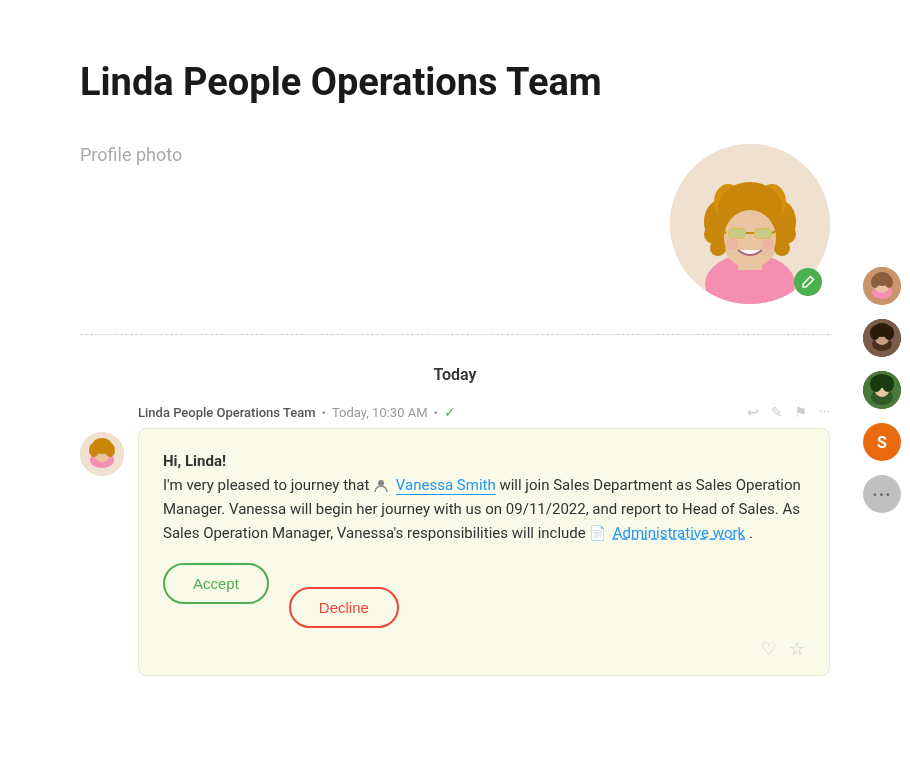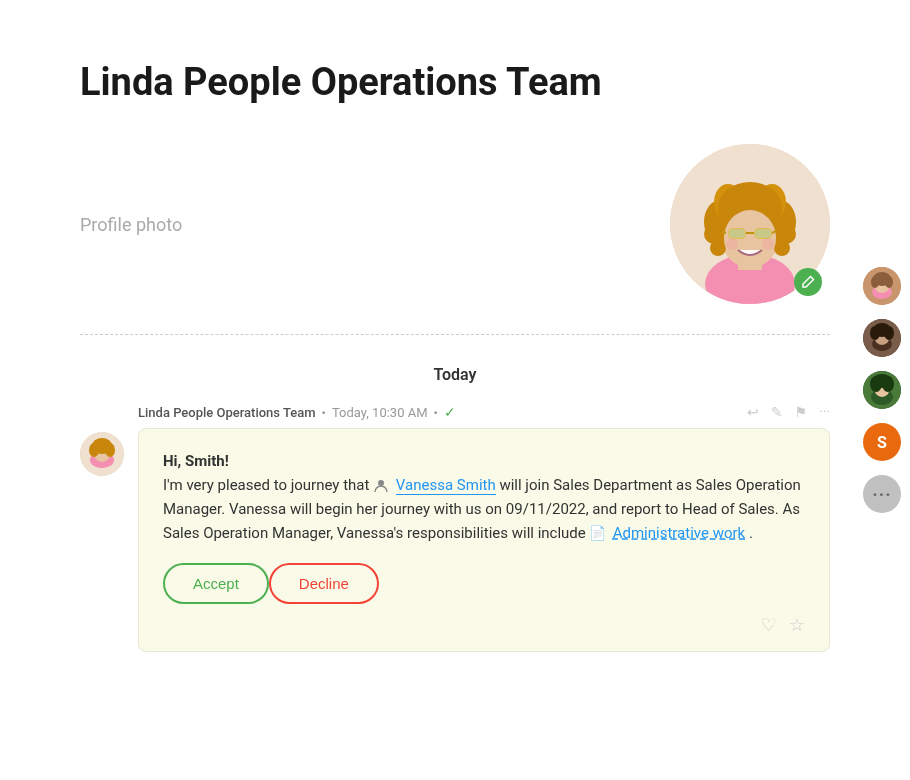--- a/index.html
+++ b/index.html
@@ -24,21 +24,20 @@
 
     .page-title {
       font-size: 38px;
       font-weight: 700;
       color: #1a1a1a;
       margin-bottom: 40px;
     }
 
     .profile-section {
       display: flex;
-      align-items: center;
       justify-content: space-between;
       padding-bottom: 30px;
       border-bottom: 1.5px dashed #ccc;
       margin-bottom: 30px;
     }
 
     .profile-photo-label {
       color: #aaa;
       font-size: 18px;
     }
@@ -183,20 +182,21 @@
     .admin-link {
       color: #2196f3;
       text-decoration: underline;
       text-decoration-style: dashed;
       cursor: pointer;
     }
 
     .message-actions-bottom {
       display: flex;
       align-items: flex-start;
+      gap: 20px;
       margin-top: 18px;
     }
 
     .accept-btn {
       padding: 10px 28px;
       border: 2px solid #4caf50;
       border-radius: 24px;
       background: transparent;
       color: #4caf50;
       font-size: 15px;
@@ -206,20 +206,21 @@
 
     .decline-btn {
       padding: 10px 28px;
       border: 2px solid #f44336;
       border-radius: 24px;
       background: transparent;
       color: #f44336;
       font-size: 15px;
       font-weight: 500;
       cursor: pointer;
+      margin-top: 24px;
     }
 
     .message-footer {
       display: flex;
       align-items: center;
       justify-content: flex-end;
       gap: 12px;
       margin-top: 10px;
       color: #ccc;
       font-size: 18px;
@@ -356,21 +357,21 @@
         <div class="message-actions">
           <span title="Reply">↩</span>
           <span title="Edit">✎</span>
           <span title="Flag">⚑</span>
           <span title="More">···</span>
         </div>
       </div>
 
       <div class="message-bubble">
         <p class="message-text">
-          <strong>Hi, Smith!</strong><br>
+          <strong>Hi, Linda!</strong><br>
           <span>I'm very pleased to journey that</span>
           <span class="user-icon">
             <svg width="16" height="16" viewBox="0 0 16 16" fill="none" xmlns="http://www.w3.org/2000/svg">
               <circle cx="8" cy="5" r="3" fill="#888"></circle>
               <path d="M2 14c0-3.314 2.686-6 6-6s6 2.686 6 6" stroke="#888" stroke-width="1.5" fill="none"></path>
             </svg>
           </span>
           <a class="mention-link" href="#">Vanessa Smith</a>
           <span>will join Sales Department as Sales Operation Manager. Vanessa will begin her journey with us on 09/11/2022, and report to Head of Sales. As Sales Operation Manager, Vanessa's responsibilities will include</span>
           <span style="font-size:14px; margin-right:2px;">📄</span>

